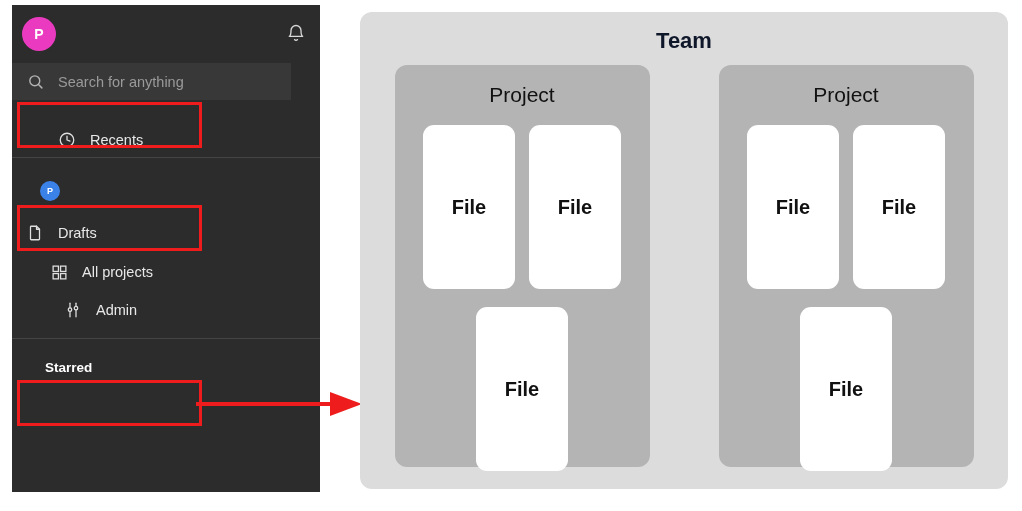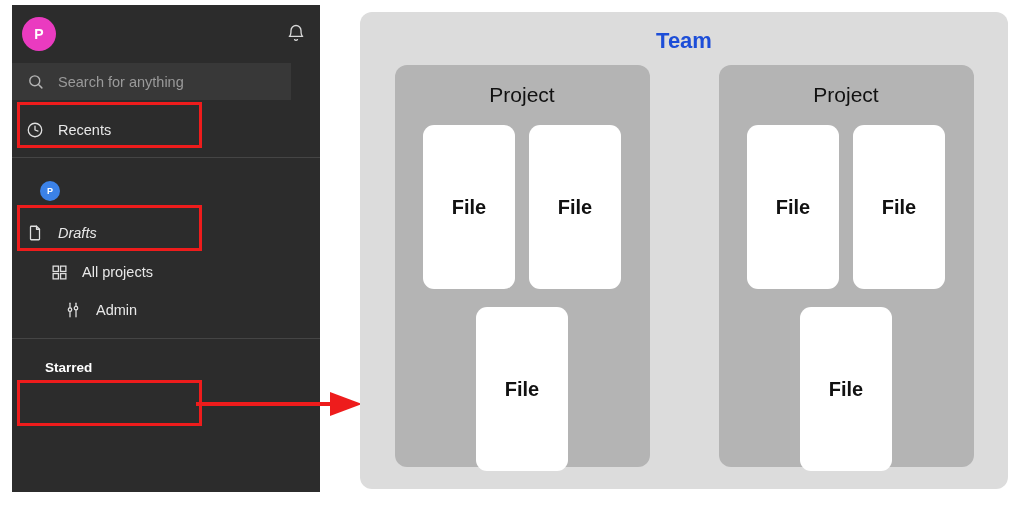--- a/index.html
+++ b/index.html
@@ -102,22 +102,22 @@
   }
   .nav-icon {
     width: 46px;
     display: flex;
     align-items: center;
     justify-content: center;
     flex: none;
   }
   .nav-label { white-space: nowrap; }
 
-  #item-recents     { top: 106px; }
-  #item-drafts      { top: 209px; font-style: italic; }
+  #item-recents     { top: 116px; padding-left: 32px; }
+  #item-drafts      { top: 209px; }
   #item-allprojects { top: 248px; padding-left: 24px; }
   #item-admin       { top: 286px; padding-left: 38px; }
   #item-teamproject { top: 384px; background: #525c7b; }
 
   #project-badge {
     position: absolute;
     left: 28px;
     top: 176px;
     width: 20px;
     height: 20px;
@@ -168,21 +168,21 @@
     width: 648px;
     height: 477px;
     background: #dcdcdc;
     border-radius: 12px;
     box-sizing: border-box;
   }
   #team-title {
     text-align: center;
     font-size: 22px;
     font-weight: 700;
-    color: #1d4ed8;
+    color: #0f172a;
     padding-top: 16px;
   }
   #projects-row {
     position: absolute;
     left: 0;
     top: 53px;
     width: 648px;
     height: 400px;
     display: flex;
     justify-content: space-around;

